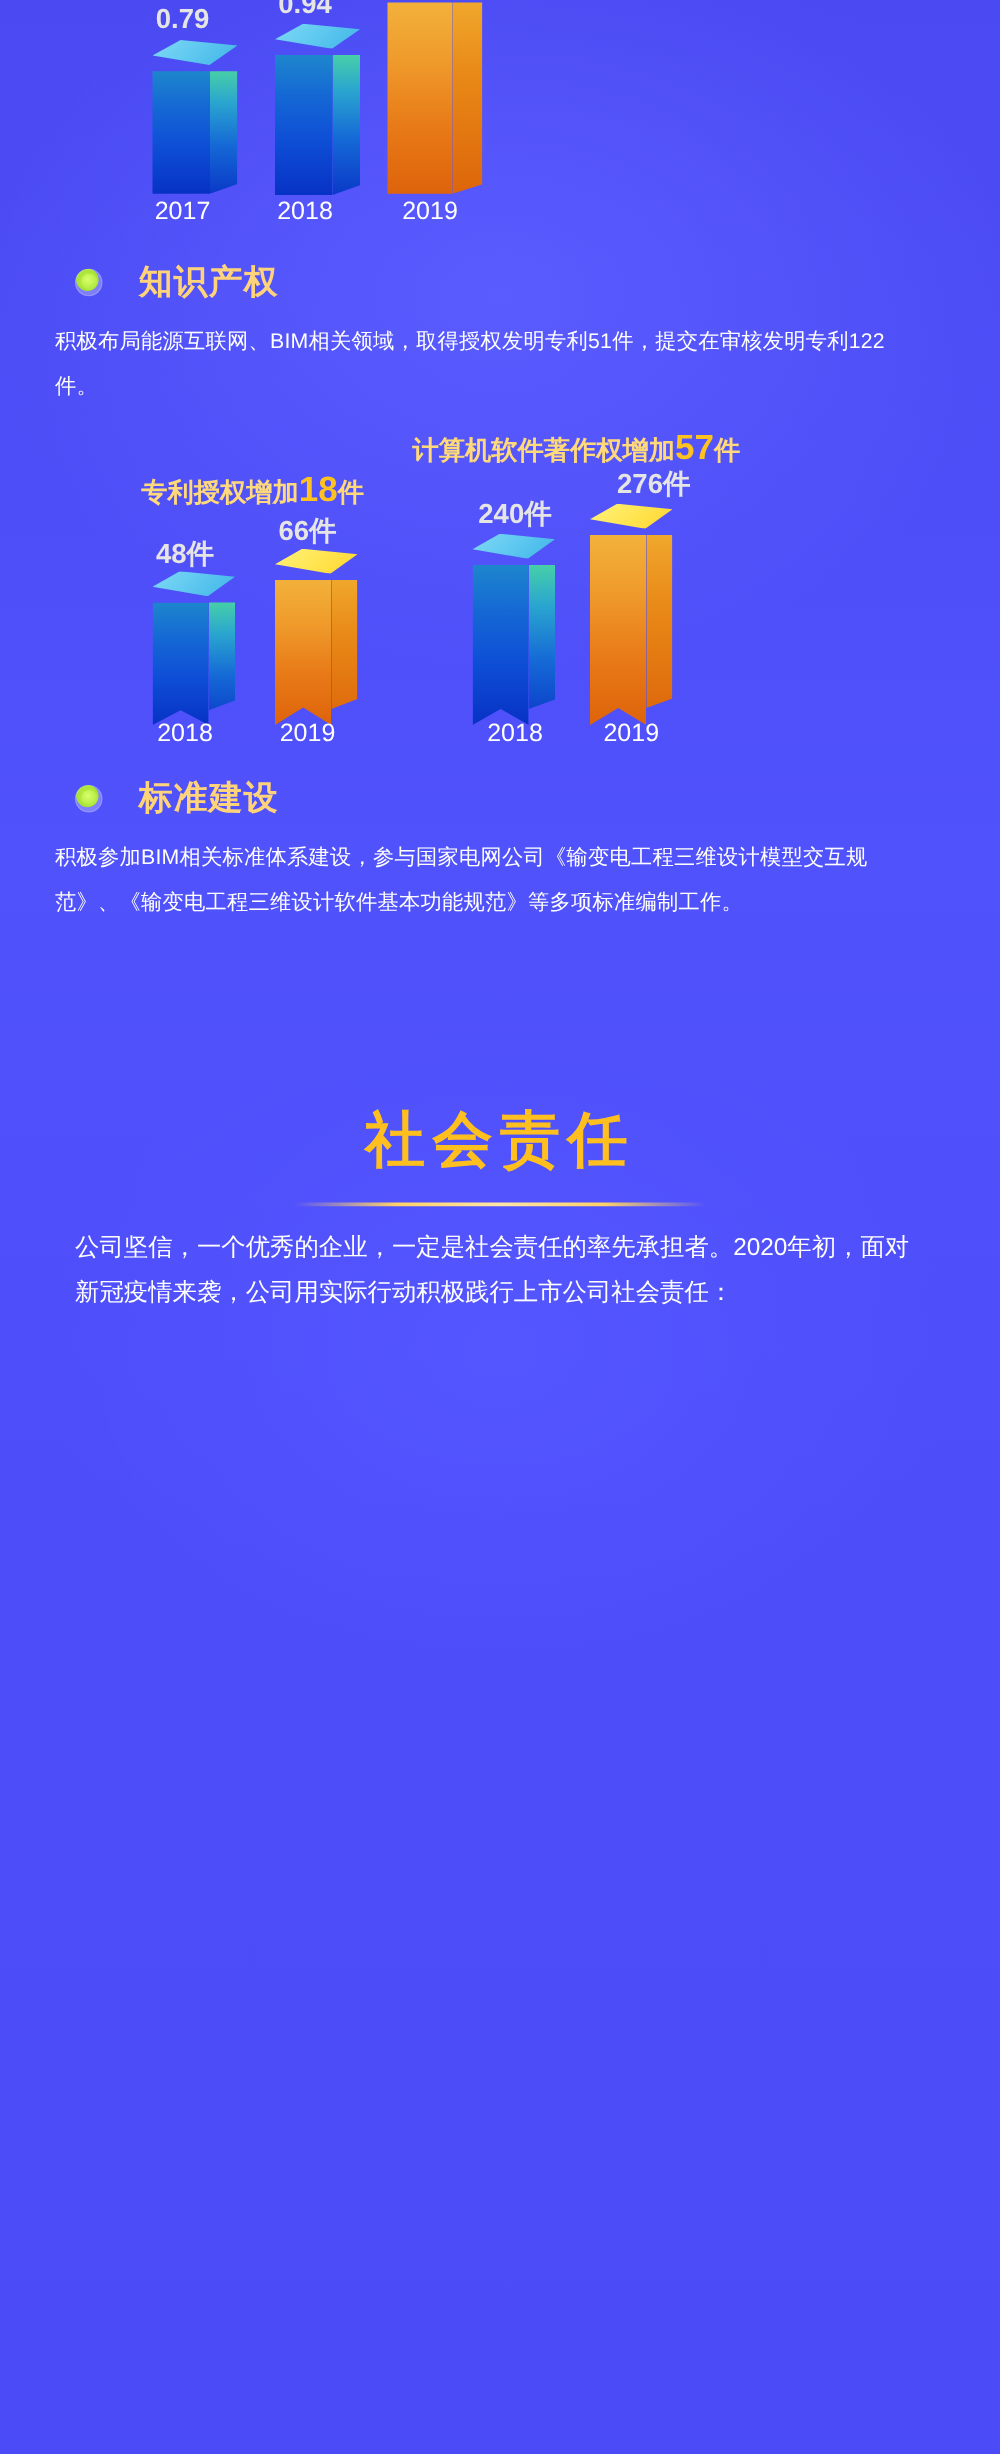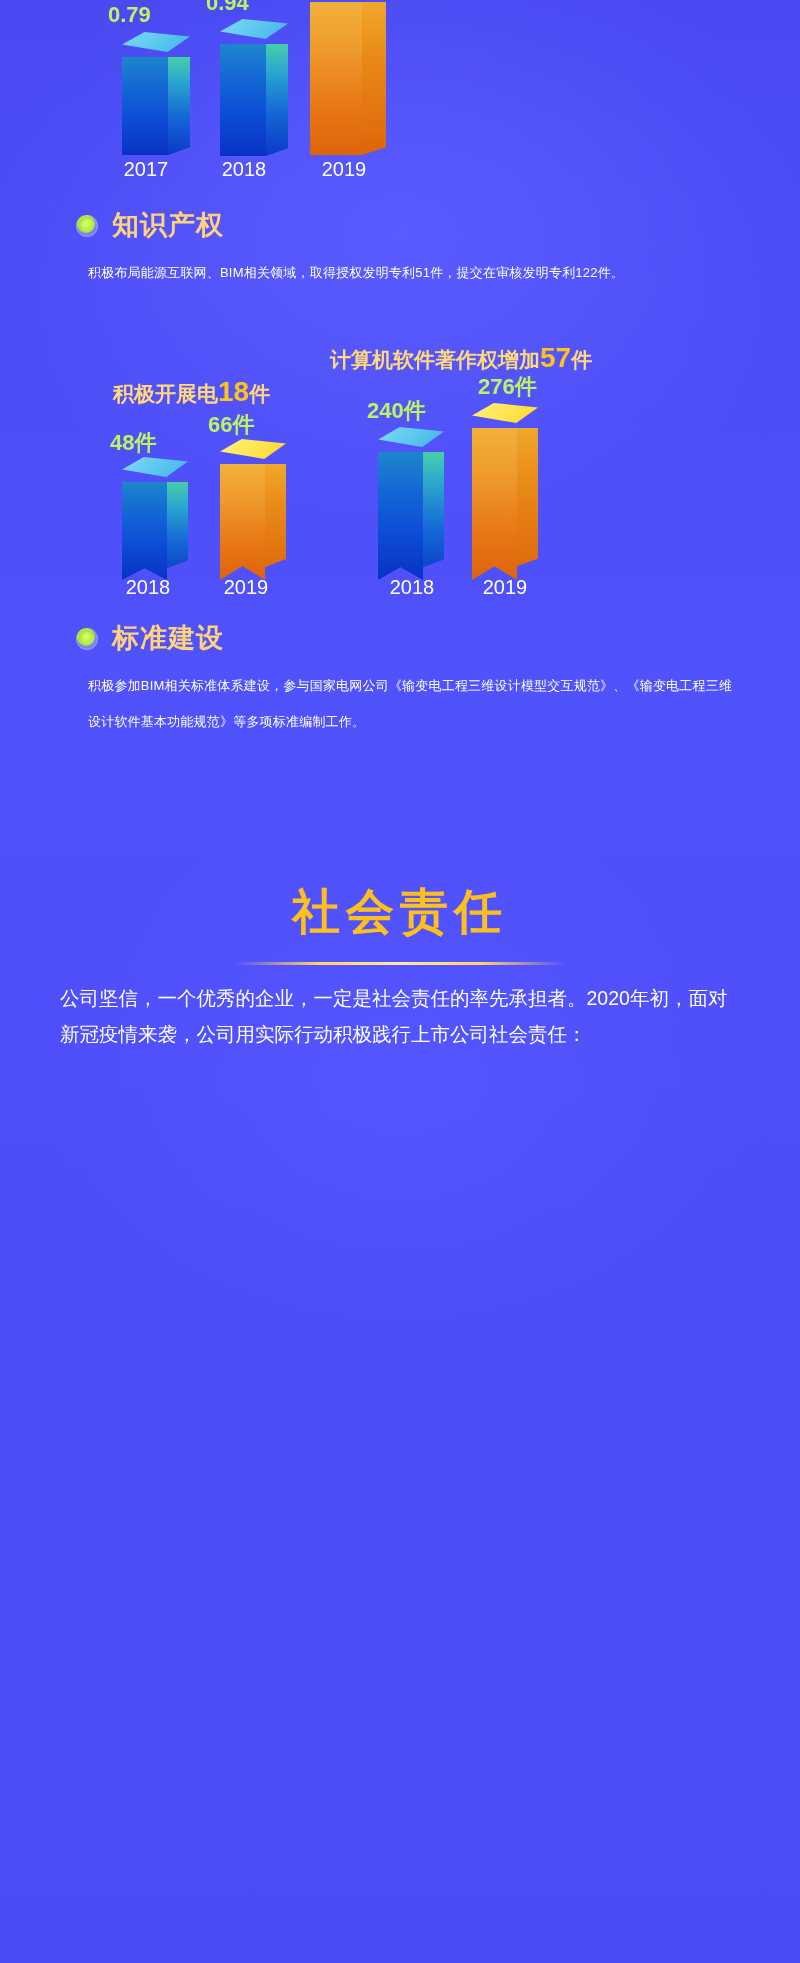--- a/index.html
+++ b/index.html
@@ -11,44 +11,44 @@
       radial-gradient(ellipse 600px 450px at 50% 55%, #5456ff 0%, rgba(84,86,255,0) 60%),
       linear-gradient(180deg,#4a49f2 0%,#5052fb 35%,#4d4dfa 65%,#4b4bf8 100%);
     font-family:"Liberation Sans","DejaVu Sans",sans-serif;
     color:#ffffff;
     overflow:hidden;
     position:relative;
   }
   .page{position:relative;width:800px;height:1963px;}
 
   
-  .sec-head{display:flex;align-items:center;gap:14px;padding-left:76px;}
+  .sec-head{display:flex;align-items:center;gap:29px;padding-left:60px;}
   .dot{
     width:22px;height:22px;border-radius:50%;
     background:radial-gradient(circle at 45% 40%, #c6f24d 0%, #a5e134 48%, rgba(255,255,255,0.28) 52%, rgba(255,255,255,0.22) 100%);
     box-shadow:0 0 0 1px rgba(255,255,255,0.18) inset;
     flex:0 0 auto;
   }
   .dot i{display:block;width:13px;height:13px;margin:4.5px auto 0;border-radius:50%;
     background:radial-gradient(circle at 40% 35%,#d9ff6a,#9fe02f);}
   .sec-title{font-size:27px;font-weight:bold;color:#ffd37a;letter-spacing:1px;line-height:1;}
 
   .para{
-    padding-left:88px;padding-right:60px;
-    font-size:13px;line-height:36px;color:#ffffff;
+    padding-left:44px;padding-right:60px;
+    font-size:17px;line-height:36px;color:#ffffff;
     letter-spacing:.2px;
   }
 
   
   .bar3d{position:absolute;}
   .bar3d .front{position:absolute;left:0;bottom:0;width:100%;}
   .bar3d .side{position:absolute;bottom:0;}
   .bar3d .top{position:absolute;}
 
-  .lbl-val{position:absolute;text-align:left;font-size:22px;font-weight:bold;color:#bef264;white-space:nowrap;}
+  .lbl-val{position:absolute;text-align:center;font-size:22px;font-weight:bold;color:#e5e5e5;white-space:nowrap;}
   .lbl-year{position:absolute;text-align:center;font-size:20px;color:#fff;white-space:nowrap;}
   .chart-title{position:absolute;font-size:21px;font-weight:bold;color:#ffd97a;white-space:nowrap;}
   .chart-title b{font-size:28px;color:#ffc21f;}
 
   
   .big-title{
     width:100%;text-align:center;font-size:48px;font-weight:bold;
     color:#ffc01f;letter-spacing:6px;
   }
   .big-rule{
@@ -108,21 +108,21 @@
         </span>
       <span class="sec-title">知识产权</span>
     </div>
     <div class="para" style="margin-top:16px;">积极布局能源互联网、BIM相关领域，取得授权发明专利51件，提交在审核发明专利122件。</div>
   </div>
 
   <div style="position:absolute;left:0;top:340px;width:800px;height:270px;">
 
     <div style="position:absolute;left:0;top:0;width:330px;height:270px;">
       <div class="chart-title" style="left:113px;top:36px;">
-        <span>积极开展电</span><b>18</b><span>件</span>
+        <span>专利授权增加</span><b>18</b><span>件</span>
       </div>
 
       <div class="lbl-val" style="left:110px;top:88px;width:76px;">48件</div>
       <div class="lbl-val" style="left:208px;top:70px;width:76px;">66件</div>
 
       <div class="bar3d" style="left:122px;top:130px;width:66px;height:110px;">
         <div class="front" style="width:45px;height:98px;background:linear-gradient(180deg,#1d86cc 0%,#1569d4 28%,#0e4fd6 60%,#0732c4 100%);clip-path:polygon(0 0,100% 0,100% 100%,50% 88%,0 100%);"></div>
         <div class="side" style="left:45px;width:21px;height:98px;background:linear-gradient(180deg,#46cfa8 0%,#2aa6cf 25%,#1569d6 60%,#0a39c8 100%);clip-path:polygon(0 0,100% -8%,100% 80%,0 88%);"></div>
         <div class="top" style="left:0;top:-13px;width:66px;height:20px;background:linear-gradient(135deg,#7fd9f5 0%,#5bc6ef 55%,#3fb4e6 100%);clip-path:polygon(0 62%,33% 0,100% 22%,67% 100%);"></div>
       </div>

